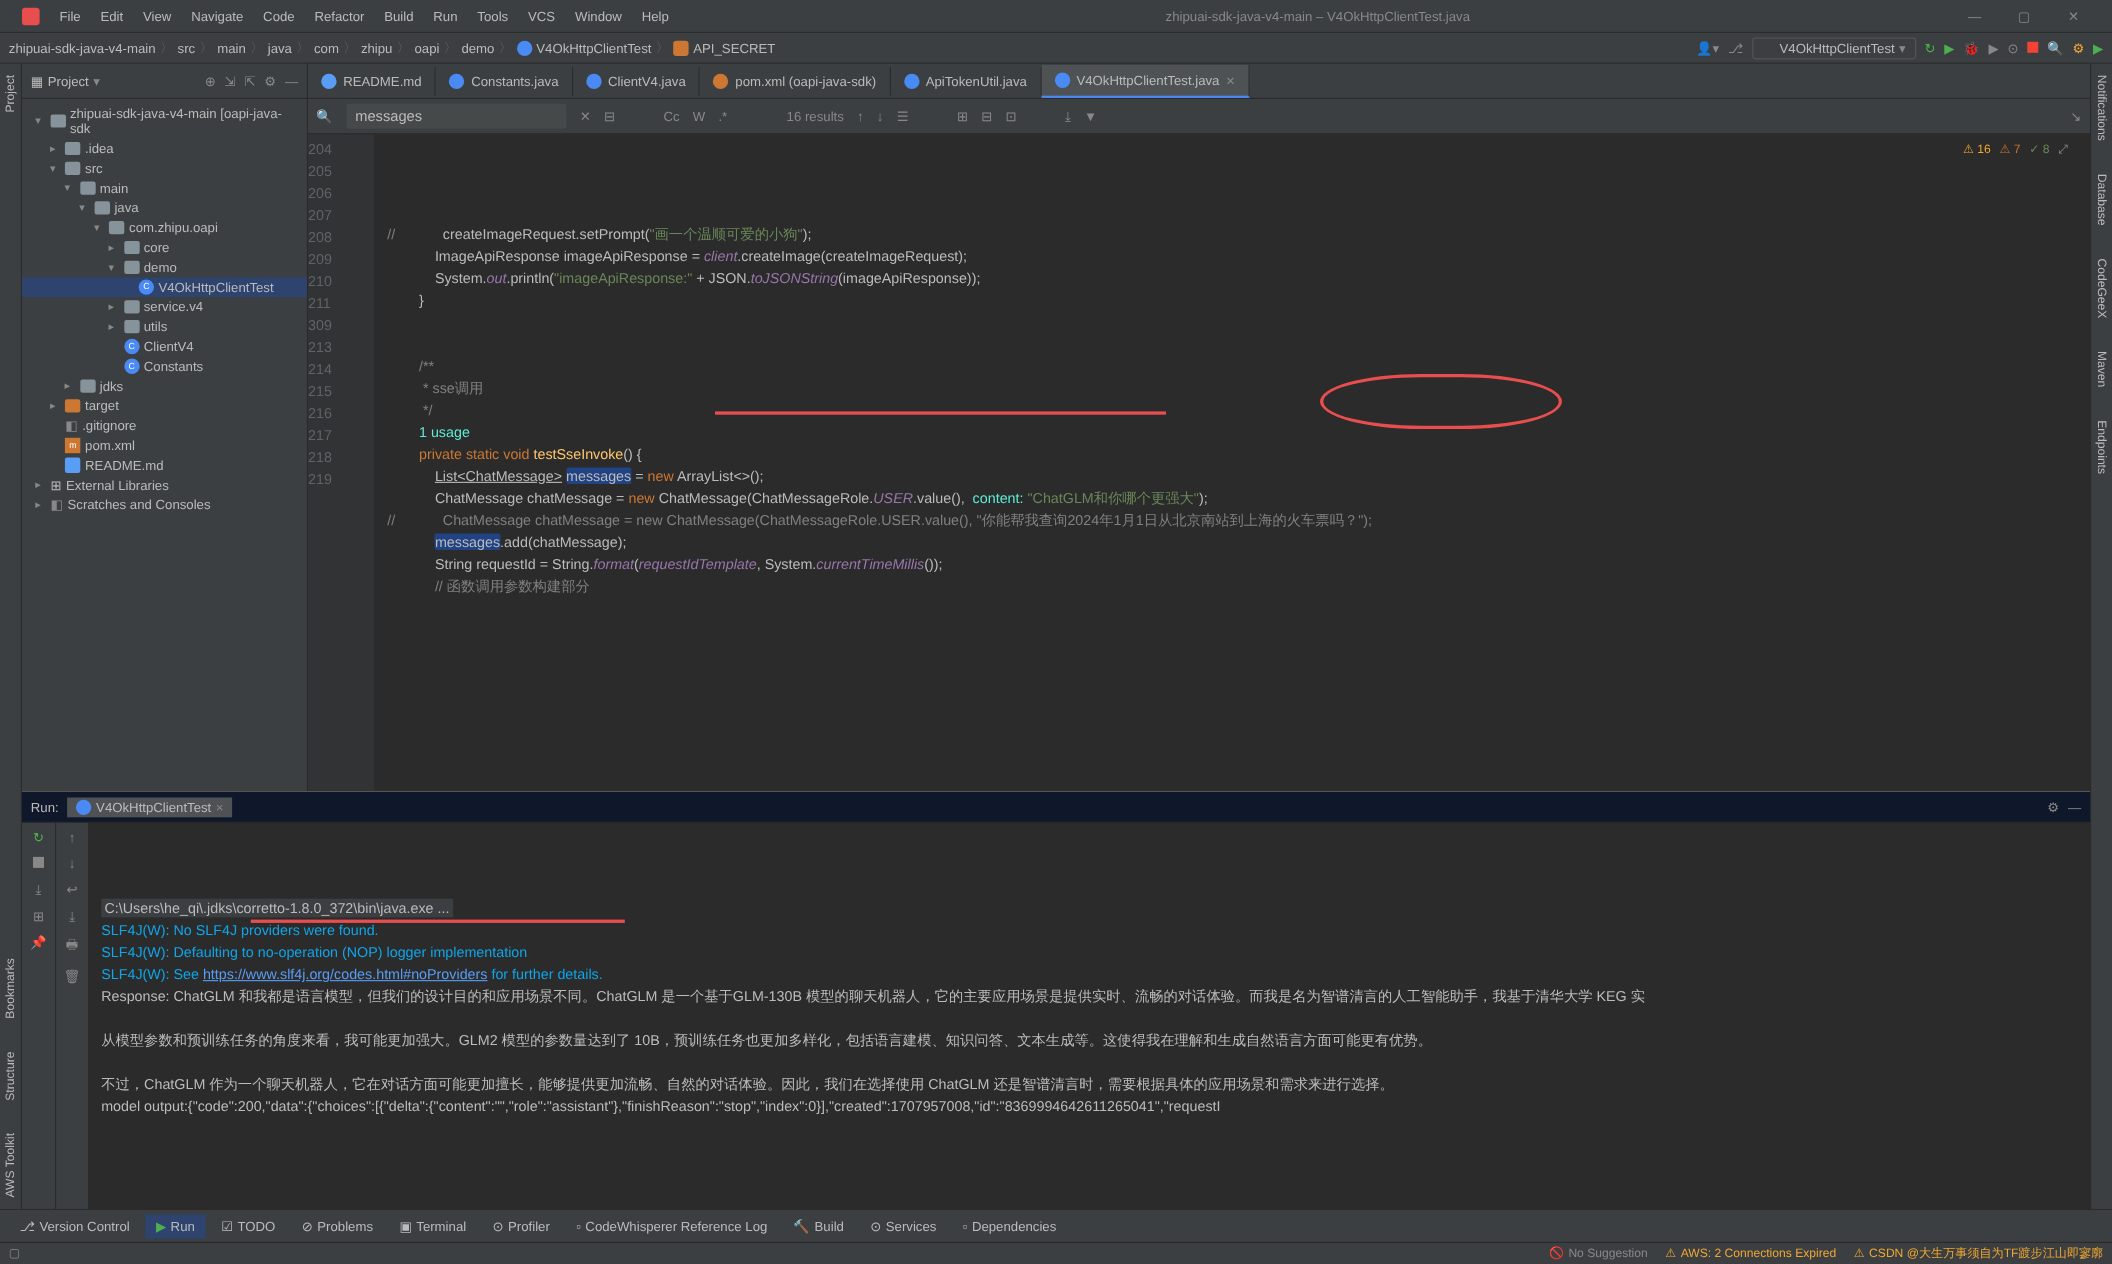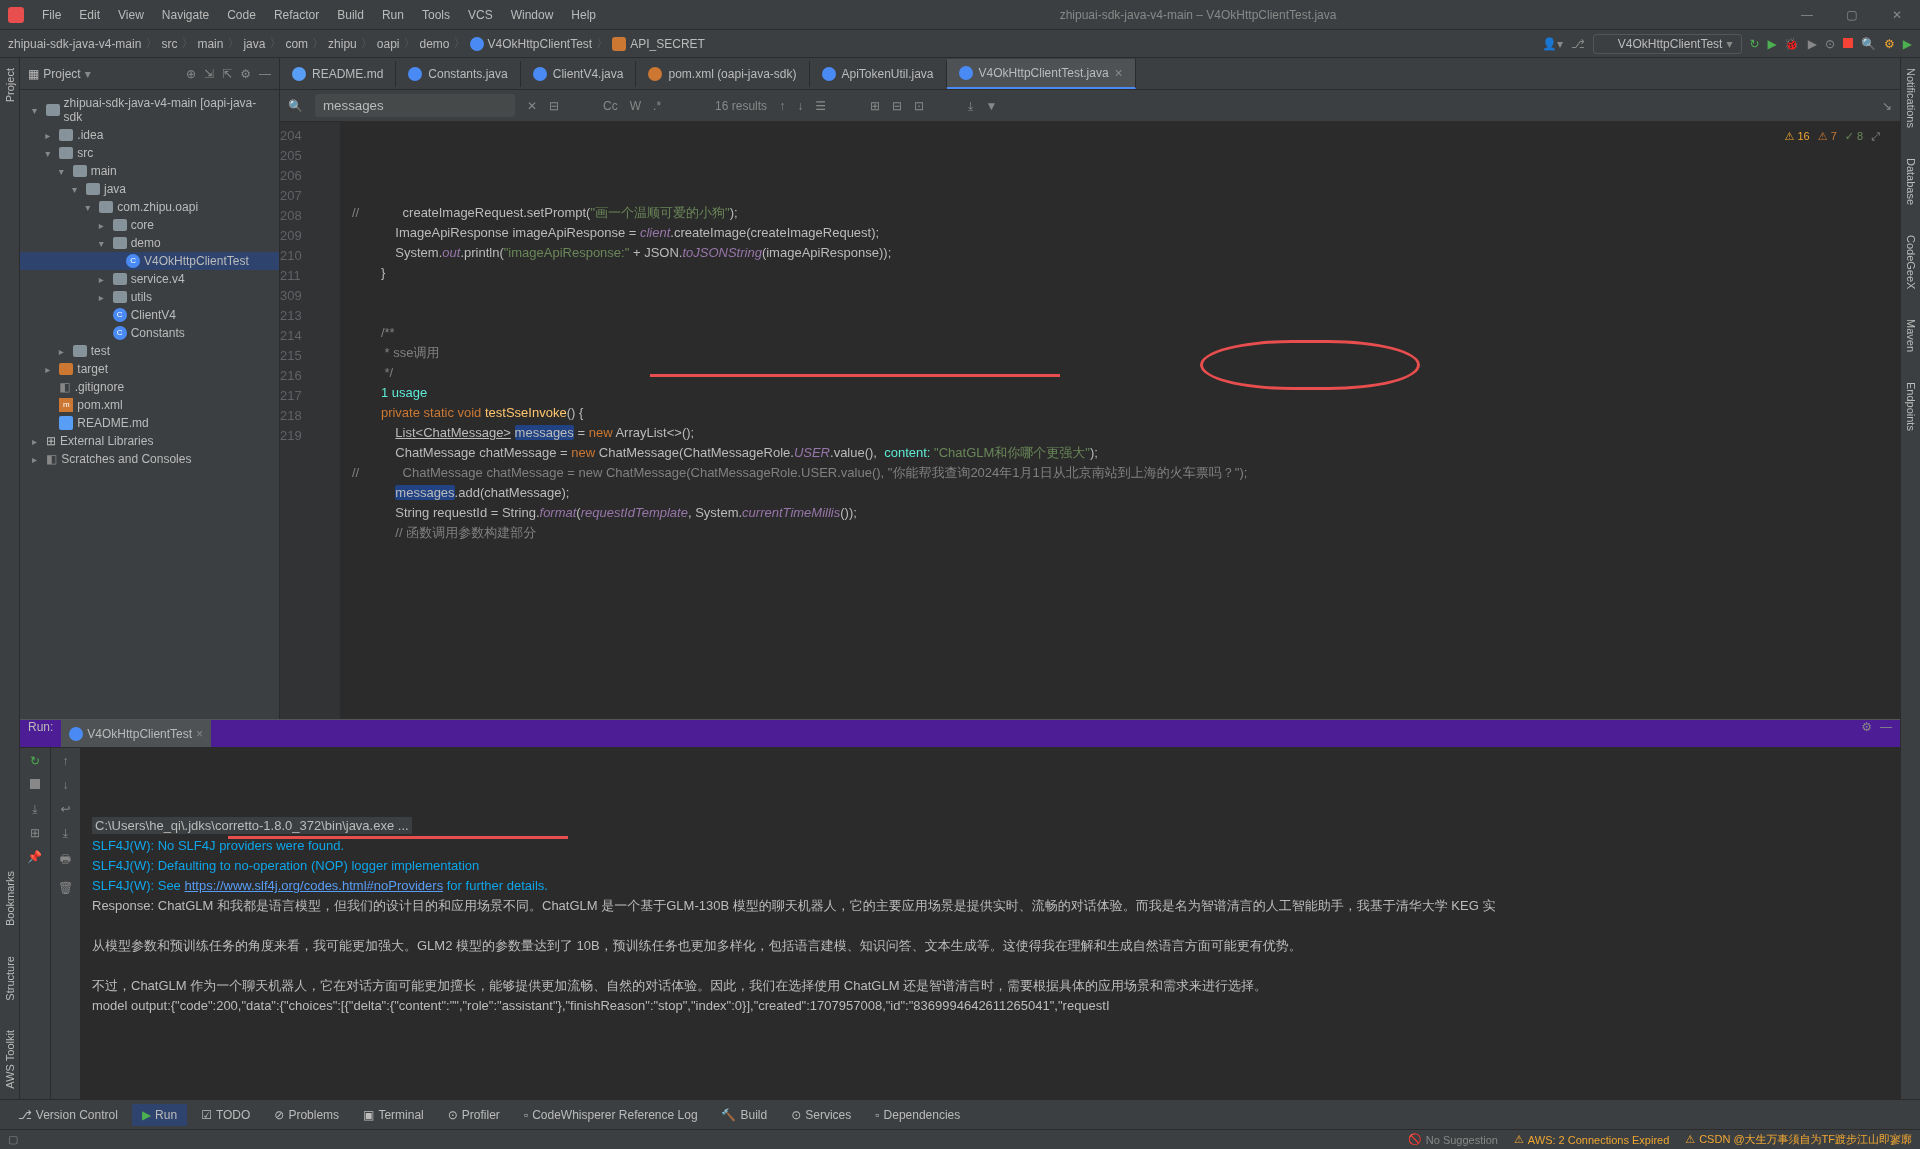--- a/index.html
+++ b/index.html
@@ -1,17 +1,17 @@
 <!DOCTYPE html>
 <html><head>
   <meta charset="utf-8">
   <style>
     * { margin: 0; padding: 0; box-sizing: border-box; font-family: 'Segoe UI', Arial, sans-serif; }
     body { background: #3c3f41; color: #bbb; overflow: hidden; width: 1920px; height: 1149px; font-size: 12px; }
-    .titlebar { height: 30px; background: #3c3f41; display: flex; align-items: center; padding: 0 8px; border-bottom: 1px solid #2b2b2b; }
+    .titlebar { height: 30px; background: #3c3f41; display: flex; align-items: center; padding: 0 20px; border-bottom: 1px solid #2b2b2b; }
     .titlebar-left { display: flex; align-items: center; gap: 2px; }
     .titlebar-icon { width: 16px; height: 16px; background: #e94e4e; border-radius: 3px; margin-right: 8px; }
     .menu-item { padding: 4px 8px; color: #bbb; cursor: pointer; }
     .titlebar-center { flex: 1; text-align: center; color: #888; }
     .titlebar-right { display: flex; gap: 15px; }
     .win-btn { width: 30px; text-align: center; color: #888; }
     
     .toolbar { height: 28px; background: #3c3f41; display: flex; align-items: center; padding: 0 8px; border-bottom: 1px solid #2b2b2b; }
     .breadcrumb { display: flex; align-items: center; gap: 4px; flex: 1; }
     .breadcrumb-item { color: #bbb; }
@@ -66,21 +66,21 @@
     .badge-warn { color: #f0a732; }
     .badge-err { color: #cc7832; }
     .badge-ok { color: #6a8759; }
     
     .annotation-red { position: absolute; border: 3px solid #e94e4e; border-radius: 50%; pointer-events: none; }
     .underline-red { position: absolute; border-bottom: 3px solid #e94e4e; pointer-events: none; }
     
     .right-sidebar { width: 20px; background: #3c3f41; border-left: 1px solid #2b2b2b; display: flex; flex-direction: column; align-items: center; padding-top: 10px; gap: 30px; }
     
     .run-panel { height: 380px; background: #2b2b2b; border-top: 1px solid #555; display: flex; flex-direction: column; }
-    .run-header { height: 28px; background: #4c1d95; display: flex; padding: 0 8px; gap: 8px; border-bottom: 1px solid #2b2b2b; }
+    .run-header { height: 28px; background: #0f172a; display: flex; align-items: center; padding: 0 8px; gap: 8px; border-bottom: 1px solid #2b2b2b; }
     .run-content { flex: 1; display: flex; }
     .run-toolbar { width: 30px; background: #3c3f41; display: flex; flex-direction: column; align-items: center; padding: 6px 0; gap: 10px; }
     .console { flex: 1; padding: 8px 12px; font-family: 'Consolas', monospace; font-size: 13px; line-height: 20px; overflow: auto; white-space: pre-wrap; position: relative; }
     .console-line { color: #bbb; }
     .console-warn { color: #0ea5e9; }
     .console-link { color: #589df6; text-decoration: underline; }
     .console-cmd { background: #3c3f41; color: #bbb; padding: 1px 3px; }
     
     .bottom-bar { height: 30px; background: #3c3f41; display: flex; align-items: center; padding: 0 8px; gap: 4px; border-top: 1px solid #2b2b2b; }
     .bottom-tab { padding: 4px 10px; display: flex; align-items: center; gap: 4px; color: #bbb; cursor: pointer; }
@@ -263,21 +263,21 @@
             <div class="tree-item">
               <span class="tree-indent">&nbsp;&nbsp;&nbsp;&nbsp;&nbsp;&nbsp;&nbsp;&nbsp;&nbsp;&nbsp;&nbsp;&nbsp;&nbsp;&nbsp;&nbsp;&nbsp;&nbsp;&nbsp;&nbsp;&nbsp;</span>
               <span class="tree-arrow"></span>
               <span class="file-icon-c">C</span>
               <span>Constants</span>
             </div>
             <div class="tree-item">
               <span class="tree-indent">&nbsp;&nbsp;&nbsp;&nbsp;&nbsp;&nbsp;&nbsp;&nbsp;</span>
               <span class="tree-arrow">▸</span>
               <span class="folder-icon"></span>
-              <span>test</span>
+              <span>jdks</span>
             </div>
             <div class="tree-item">
               <span class="tree-indent">&nbsp;&nbsp;&nbsp;&nbsp;</span>
               <span class="tree-arrow">▸</span>
               <span class="folder-icon orange"></span>
               <span>target</span>
             </div>
             <div class="tree-item">
               <span class="tree-indent">&nbsp;&nbsp;&nbsp;&nbsp;</span>
               <span class="tree-arrow"></span>

